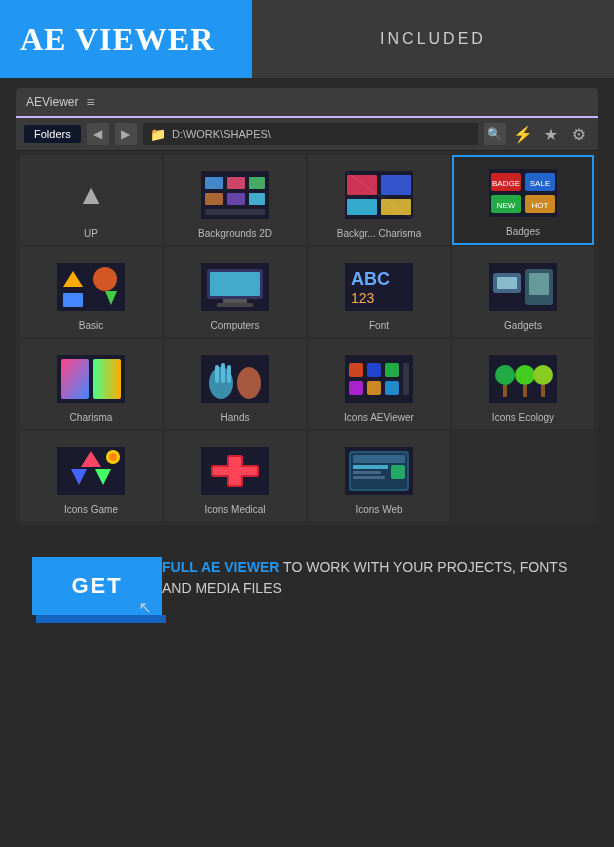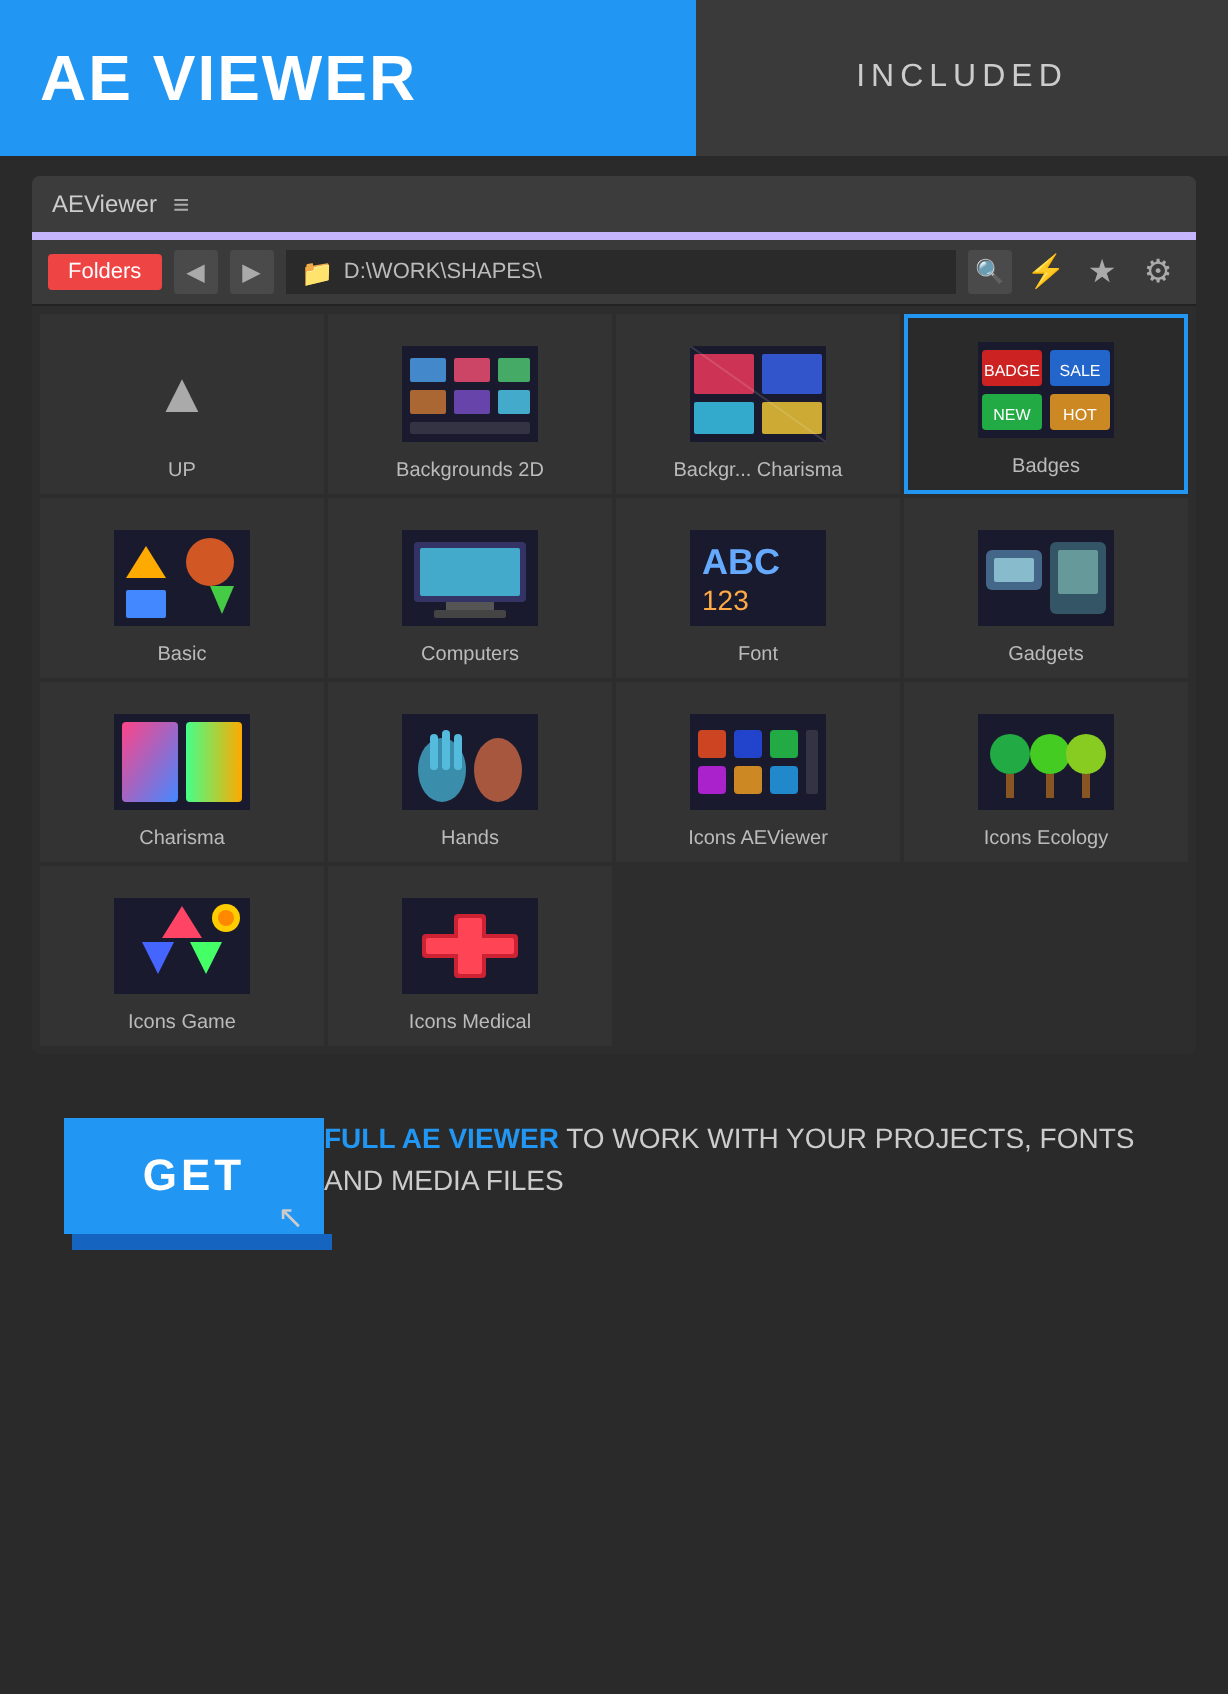--- a/index.html
+++ b/index.html
@@ -12,24 +12,25 @@
     }
 
     
     .header {
       display: flex;
       height: 78px;
       background: #2a2a2a;
     }
     .header-title-area {
       background: #2196f3;
-      width: 348px;
+      width: 252px;
       display: flex;
       align-items: center;
       padding: 0 20px;
+      font-family: Liberation Serif, serif;
     }
     .header-title {
       color: white;
       font-size: 32px;
       font-weight: 900;
       letter-spacing: 1px;
       text-transform: uppercase;
     }
     .header-included {
       flex: 1;
@@ -54,21 +55,21 @@
       overflow: hidden;
     }
 
     
     .panel-topbar {
       background: #3c3c3c;
       display: flex;
       align-items: center;
       padding: 6px 10px;
       gap: 8px;
-      border-bottom: 4px solid #c4b5fd;
+      border-bottom: 2px solid #c4b5fd;
     }
     .panel-label {
       color: #cccccc;
       font-size: 12px;
     }
     .panel-menu-icon {
       color: #aaa;
       font-size: 14px;
       cursor: pointer;
     }
@@ -76,21 +77,21 @@
     
     .toolbar {
       background: #3a3a3a;
       display: flex;
       align-items: center;
       padding: 5px 8px;
       gap: 6px;
       border-bottom: 1px solid #222;
     }
     .toolbar-folders-btn {
-      background: #ef4444;
+      background: #0f172a;
       color: white;
       font-size: 11px;
       padding: 3px 10px;
       border: none;
       border-radius: 2px;
       cursor: pointer;
     }
     .toolbar-nav-btn {
       background: #4a4a4a;
       color: #aaa;
@@ -518,20 +519,35 @@
           <rect width="68" height="48" fill="#1a1a2e"></rect>
           <rect x="26" y="8" width="16" height="32" fill="#cc2233" rx="2"></rect>
           <rect x="10" y="18" width="48" height="12" fill="#cc2233" rx="2"></rect>
           <rect x="28" y="10" width="12" height="28" fill="#ff4455" rx="1"></rect>
           <rect x="12" y="20" width="44" height="8" fill="#ff4455" rx="1"></rect>
         </svg>
       </div>
       <span class="grid-item-label">Icons Medical</span>
     </div>
 
+    <div class="grid-item">
+      <div class="grid-thumb">
+        <svg width="68" height="48">
+          <rect width="68" height="48" fill="#1a1a2e"></rect>
+          <rect x="4" y="4" width="60" height="40" fill="#225577" rx="3"></rect>
+          <rect x="6" y="6" width="56" height="36" fill="#1a3a55" rx="2"></rect>
+          <rect x="8" y="8" width="52" height="8" fill="#336688" rx="1"></rect>
+          <rect x="8" y="18" width="35" height="4" fill="#44aacc" rx="1"></rect>
+          <rect x="8" y="24" width="28" height="3" fill="#446688" rx="1"></rect>
+          <rect x="8" y="29" width="32" height="3" fill="#446688" rx="1"></rect>
+          <rect x="46" y="18" width="14" height="14" fill="#22aa66" rx="2"></rect>
+        </svg>
+      </div>
+      <span class="grid-item-label">Icons Web</span>
+    </div>
 
   </div>
 
 
 </div>
 
 <div class="bottom-section">
   <div style="position:relative; display:inline-block;">
     <button class="get-btn">GET</button>
     <span class="cursor-indicator">↖</span>

